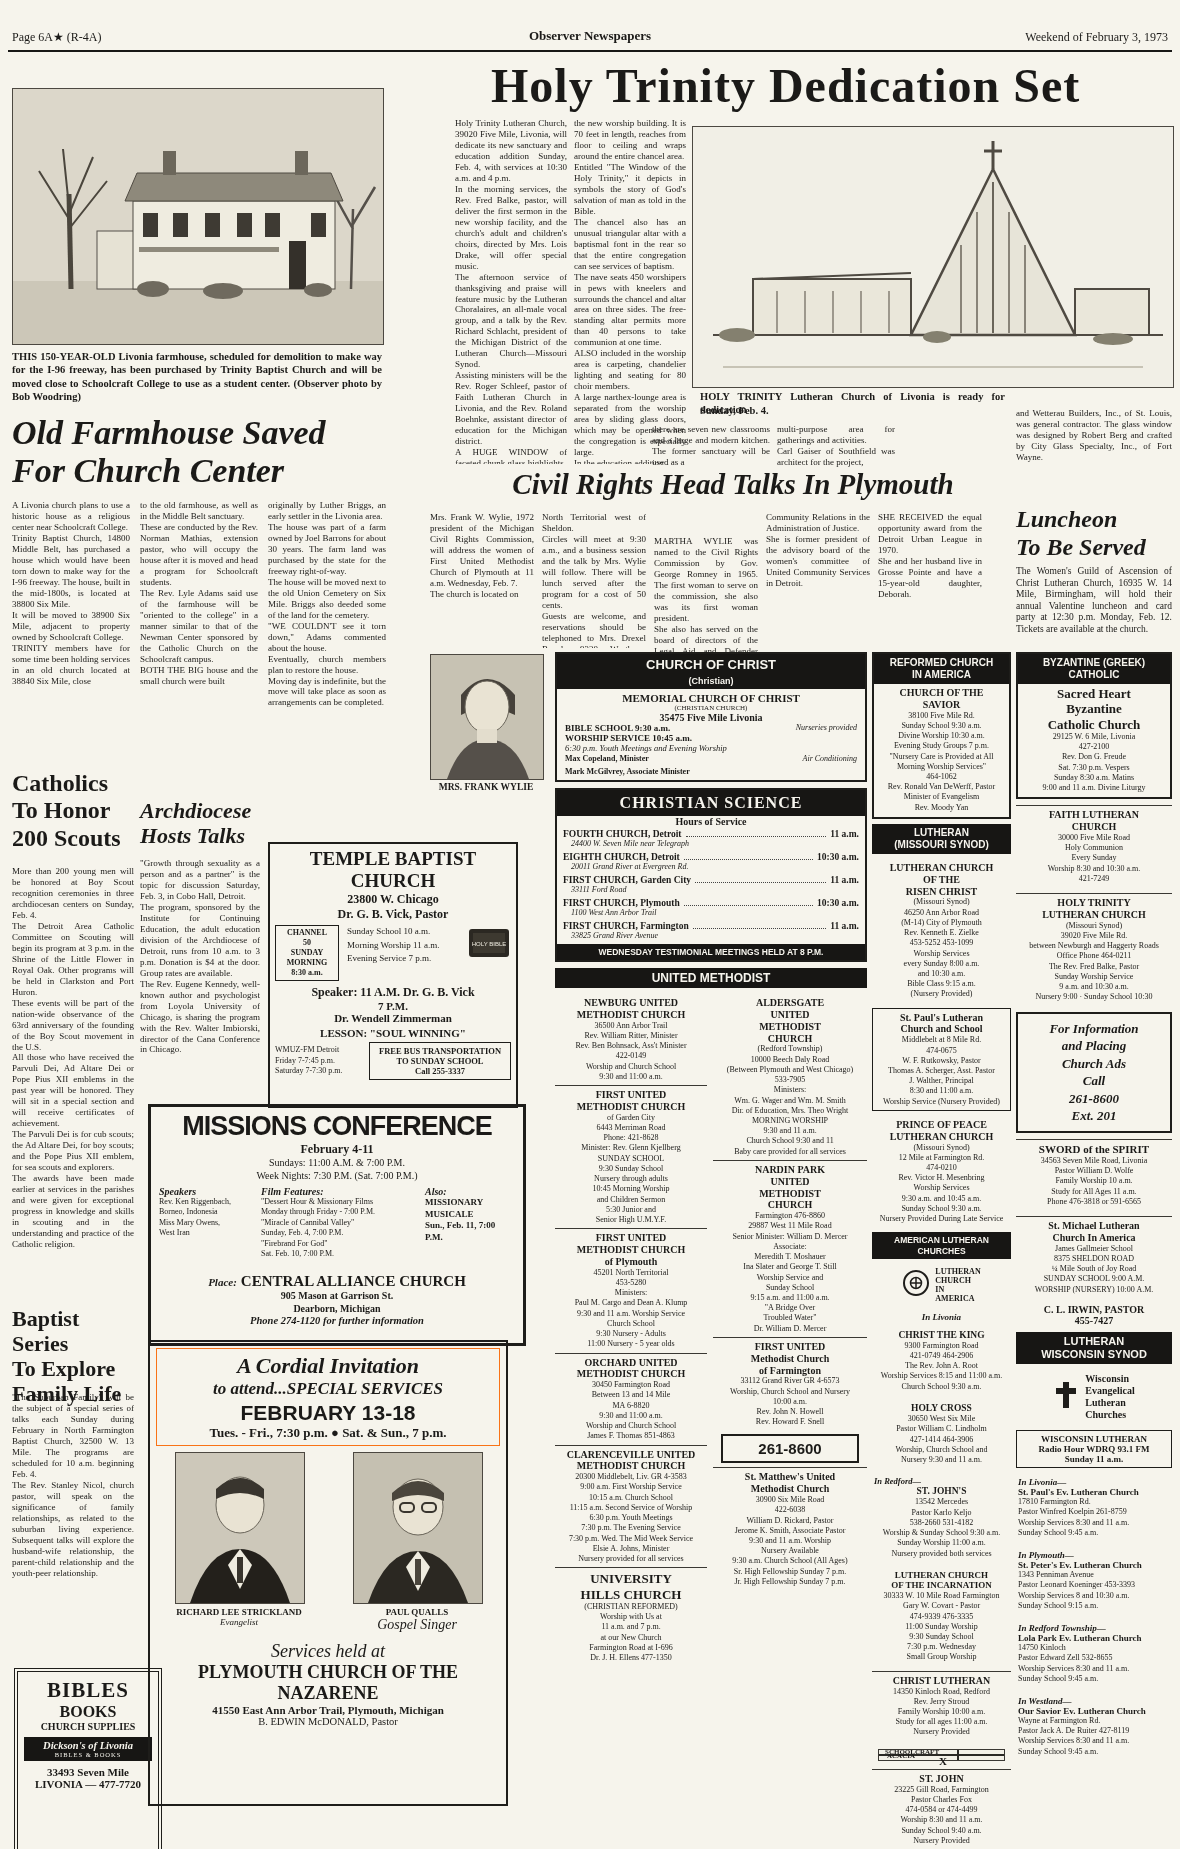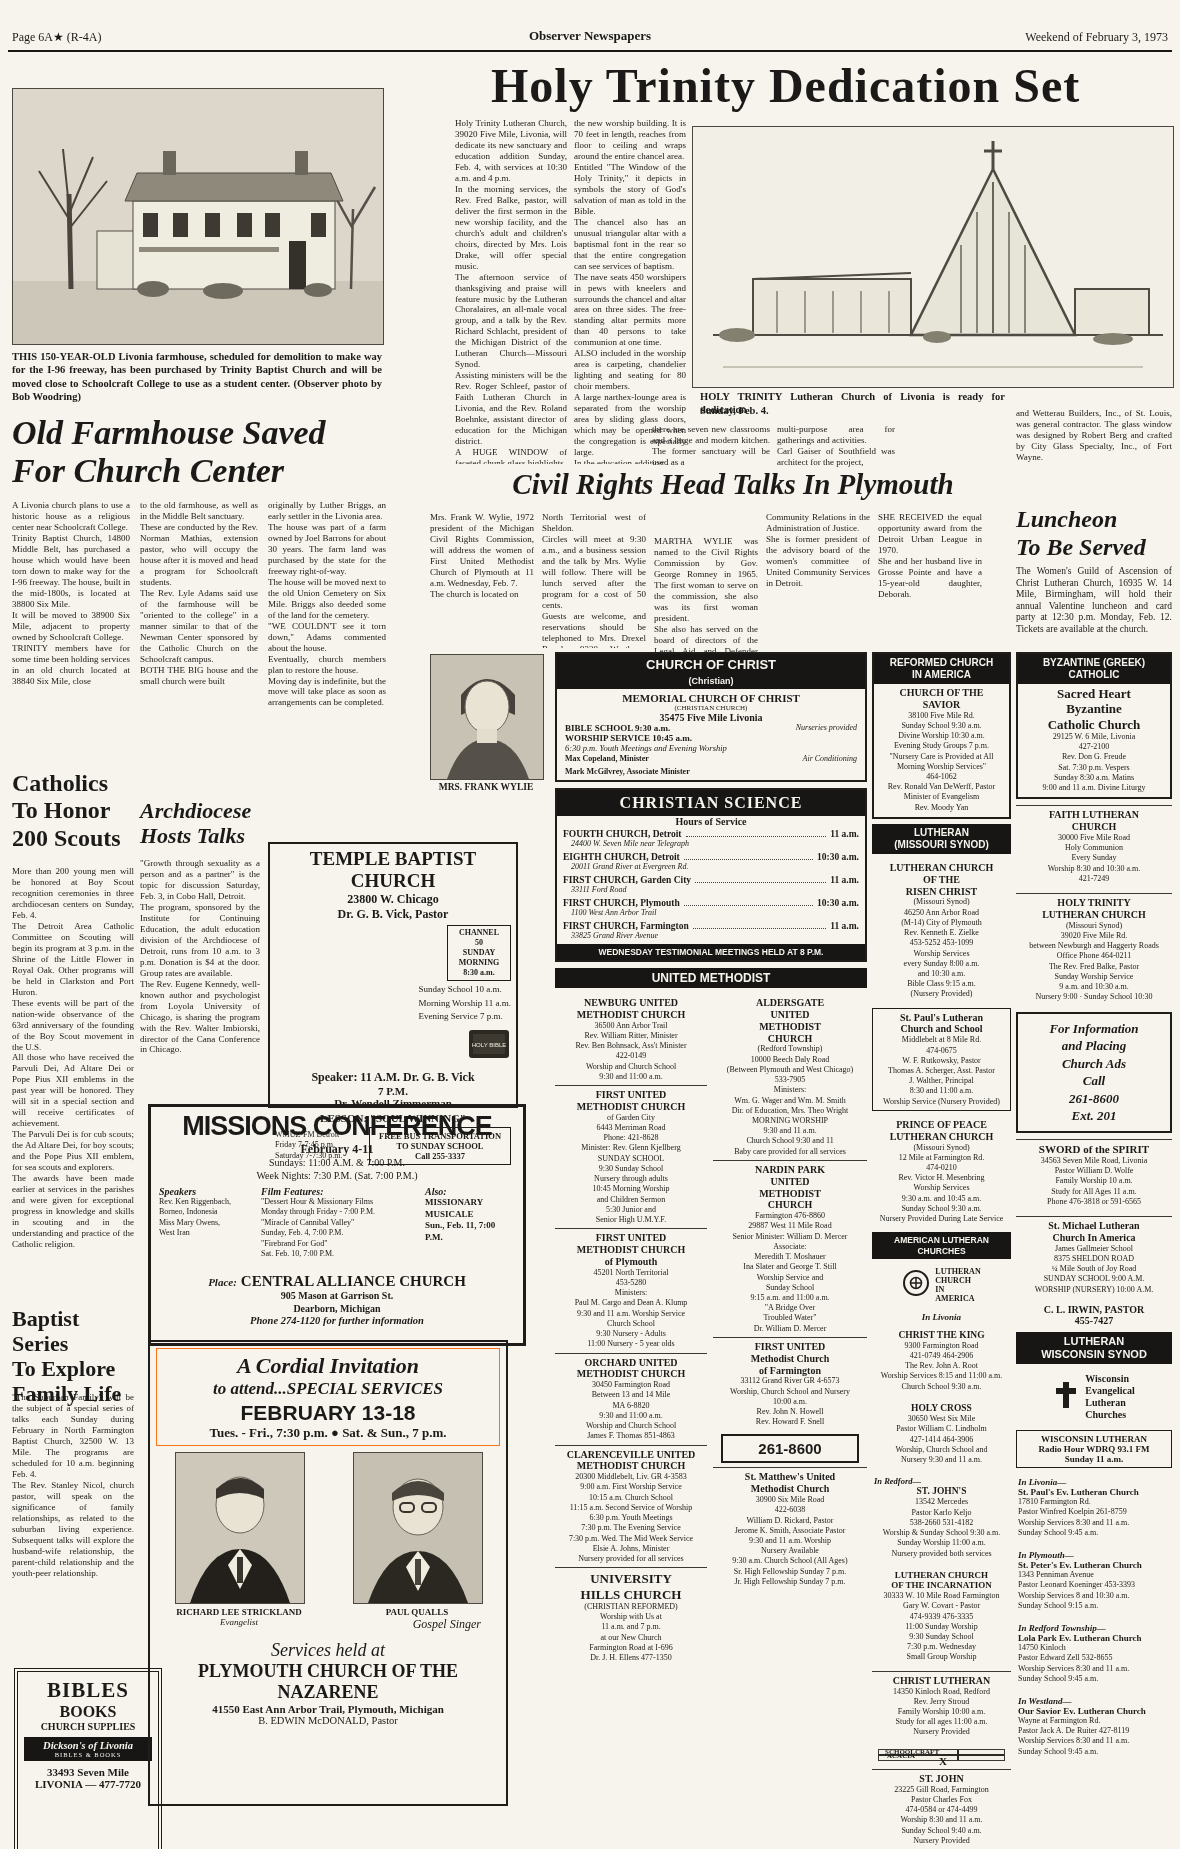--- a/index.html
+++ b/index.html
@@ -214,21 +214,21 @@
       <div style="font-size:6.5px;letter-spacing:1px;">BIBLES &amp; BOOKS</div>
     </div>
     <div class="b" style="font-size:11px;">33493 Seven Mile</div>
     <div class="b" style="font-size:11px;">LIVONIA — 477-7720</div>
   </div>
 
   <div class="abs adbox" style="left:268px;top:842px;width:236px;height:254px;padding:4px 5px;">
     <div class="b ctr" style="font-size:19px;">TEMPLE BAPTIST CHURCH</div>
     <div class="b ctr" style="font-size:12px;">23800 W. Chicago</div>
     <div class="b ctr" style="font-size:12px;margin-bottom:3px;">Dr. G. B. Vick, Pastor</div>
-    <div style="display:flex;gap:2px;align-items:flex-end;flex-direction:column;">
+    <div style="display:flex;gap:8px;align-items:flex-start;">
       <div class="pre b ctr" style="border:1px solid #1e1d1a;font-size:8px;line-height:1.25;padding:2px 3px;width:56px;">CHANNEL
 50
 SUNDAY
 MORNING
 8:30 a.m.</div>
       <div class="pre" style="font-size:9px;line-height:1.5;flex:1;">Sunday School 10 a.m.
 Morning Worship 11 a.m.
 Evening Service 7 p.m.</div>
       <div style="width:44px;">
         <svg width="44" height="36" viewBox="0 0 44 36">
@@ -319,21 +319,21 @@
               <ellipse cx="64" cy="54" rx="25" ry="28" fill="#e9e3d3" stroke="#6a655a"></ellipse>
               <path d="M38 40 Q64 16 90 40 L90 48 Q64 36 38 48 Z" fill="#4a453c"></path>
               <rect x="46" y="50" width="14" height="9" rx="4" fill="none" stroke="#39352e" stroke-width="2"></rect>
               <rect x="68" y="50" width="14" height="9" rx="4" fill="none" stroke="#39352e" stroke-width="2"></rect>
               <path d="M14 150 Q32 98 64 98 Q96 98 114 150 Z" fill="#2b2822"></path>
               <polygon points="64,98 52,114 64,138 76,114" fill="#efece0"></polygon>
               <rect x="61" y="106" width="6" height="26" fill="#4a453c"></rect>
             </svg>
         </div>
         <div class="b ctr" style="font-size:9px;margin-top:3px;">PAUL QUALLS</div>
-        <div class="ctr i" style="font-size:12px;text-align:right;">Gospel Singer</div>
+        <div class="ctr i" style="font-size:14px;">Gospel Singer</div>
       </div>
     </div>
     <div style="margin-top:8px;">
       <div class="i ctr" style="font-size:18px;">Services held at</div>
       <div class="b ctr" style="font-size:18px;">PLYMOUTH CHURCH OF THE NAZARENE</div>
       <div class="b ctr" style="font-size:11px;">41550 East Ann Arbor Trail, Plymouth, Michigan</div>
       <div class="ctr" style="font-size:10.5px;">B. EDWIN McDONALD, Pastor</div>
     </div>
   </div>
 

